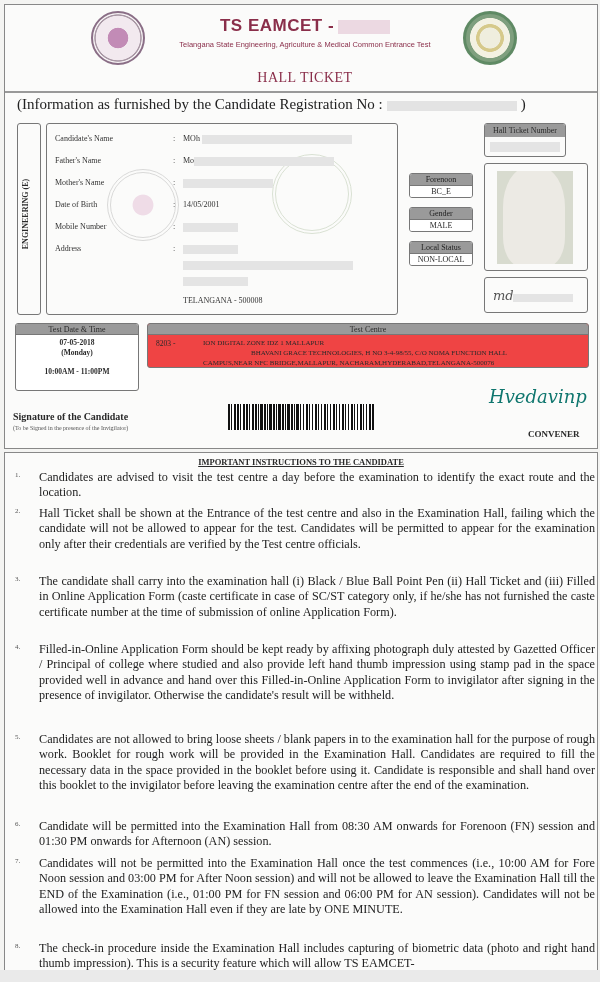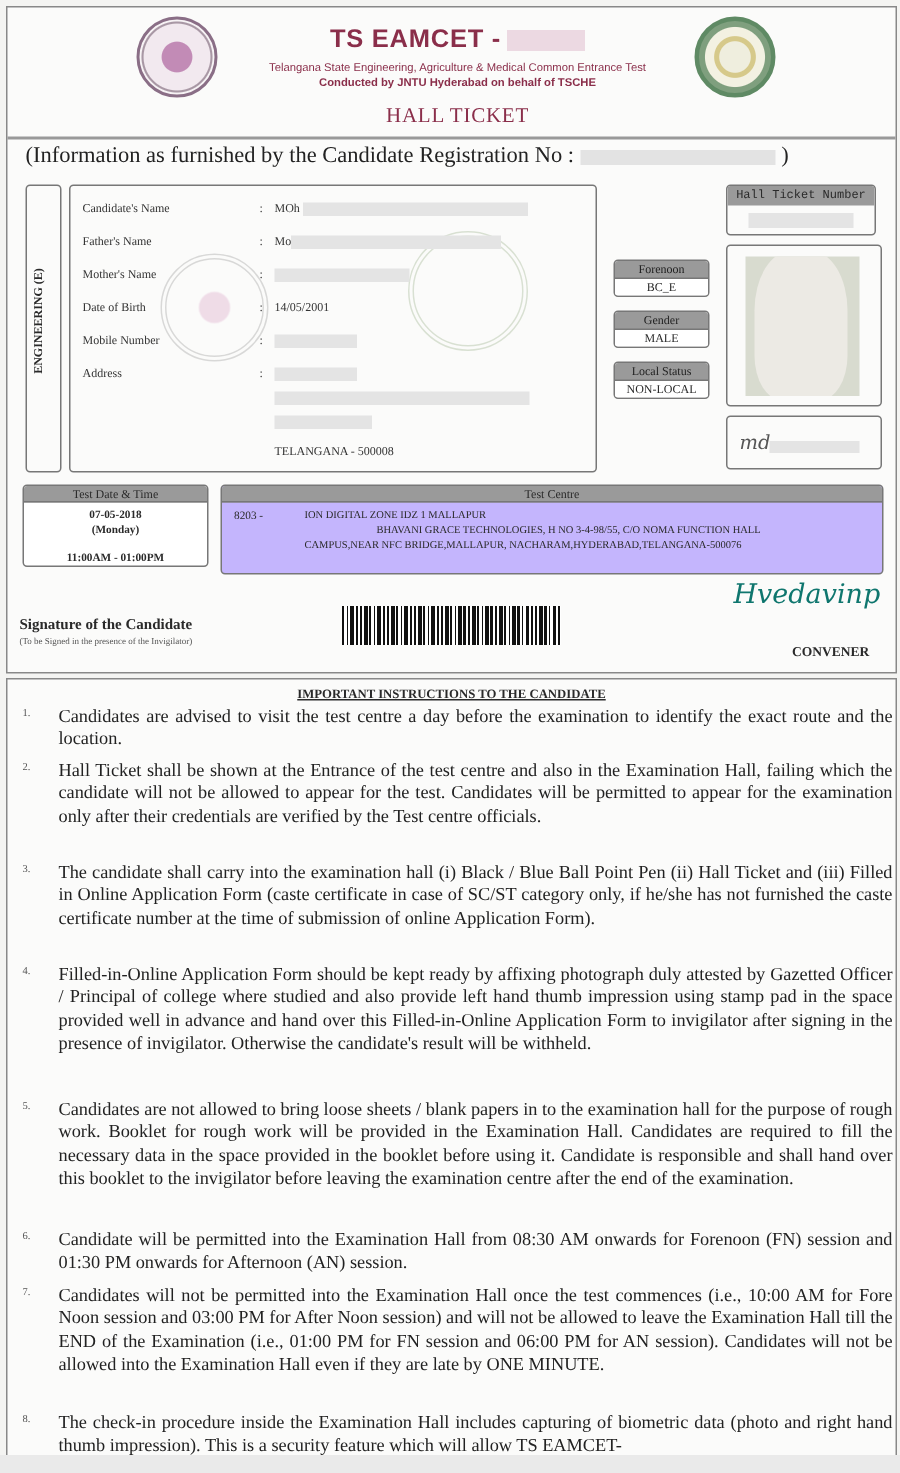--- a/index.html
+++ b/index.html
@@ -55,34 +55,34 @@
   .field { position: absolute; left: 8px; font-size: 8px; color: #333; }
   .field .lbl { position: absolute; left: 0; width: 100px; }
   .field .colon { position: absolute; left: 118px; }
   .field .val { position: absolute; left: 128px; white-space: nowrap; }
   .redact { display: inline-block; background: #e4e4e4; height: 9px; vertical-align: middle; }
 
   .side-badge { position: absolute; left: 404px; width: 64px; border: 1.5px solid #777; border-radius: 3px; overflow: hidden; }
   .side-badge .bh { background: #9a9a9a; color: #222; font-size: 8px; text-align: center; height: 12px; line-height: 12px; border-bottom: 1px solid #777; }
   .side-badge .bv { background: #fff; font-size: 8px; text-align: center; height: 11px; line-height: 11px; }
 
-  .htn-box { position: absolute; left: 483px; top: 122px; width: 100px; height: 34px; border: 1.5px solid #777; border-radius: 3px; overflow: hidden; font-family: Liberation Mono, monospace; }
+  .htn-box { position: absolute; left: 483px; top: 122px; width: 82px; height: 34px; border: 1.5px solid #777; border-radius: 3px; overflow: hidden; }
   .htn-box .bh { background: #9a9a9a; font-size: 8px; text-align: center; height: 13px; line-height: 13px; }
   .htn-box .bv { height: 19px; display: flex; align-items: center; justify-content: center; }
   .photo-box { position: absolute; left: 483px; top: 162px; width: 104px; height: 108px; border: 1.5px solid #777; border-radius: 3px; }
   .photo { position: absolute; left: 12px; top: 7px; width: 76px; height: 93px; background: #d8dbcf; overflow: hidden; }
   .photo .face { position: absolute; left: 6px; top: -4px; width: 62px; height: 100px; border-radius: 40% 40% 30% 30%; background: #eceae4; }
   .sign-box { position: absolute; left: 483px; top: 276px; width: 104px; height: 36px; border: 1.5px solid #777; border-radius: 3px; }
   .sign-box .sig { position: absolute; left: 8px; top: 10px; font-family: "DejaVu Serif", serif; font-style: italic; font-size: 13px; color: #555; }
   .sign-box .blur { position: absolute; left: 28px; top: 16px; width: 60px; height: 8px; background: #e4e4e4; }
 
-  .dt-box { position: absolute; left: 14px; top: 322px; width: 124px; height: 55px; border: 1.5px solid #777; border-radius: 3px; overflow: hidden; background: #fff; }
+  .dt-box { position: absolute; left: 14px; top: 322px; width: 124px; height: 68px; border: 1.5px solid #777; border-radius: 3px; overflow: hidden; background: #fff; }
   .dt-box .bh, .tc-box .bh { background: #9a9a9a; font-size: 8px; text-align: center; height: 11px; line-height: 11px; border-bottom: 1px solid #777; }
   .dt-box .line { text-align: center; font-size: 7.5px; font-weight: bold; line-height: 10px; }
-  .tc-box { position: absolute; left: 146px; top: 322px; width: 442px; height: 60px; border: 1.5px solid #777; border-radius: 3px; overflow: hidden; background: #c4b5fd; }
+  .tc-box { position: absolute; left: 146px; top: 322px; width: 442px; height: 45px; border: 1.5px solid #777; border-radius: 3px; overflow: hidden; background: #ef4444; }
   .tc-code { position: absolute; left: 8px; top: 15px; font-size: 7.5px; }
   .tc-line { position: absolute; left: 55px; font-size: 7px; white-space: nowrap; }
 
   .cand-sign { position: absolute; left: 12px; top: 410px; font-size: 10px; font-weight: bold; }
   .cand-sign-note { position: absolute; left: 12px; top: 424px; font-size: 6px; color: #555; }
   .barcode { position: absolute; left: 227px; top: 403px; width: 146px; height: 26px;
     background: repeating-linear-gradient(90deg, #111 0 1.5px, #fff 1.5px 3px, #111 3px 4px, #fff 4px 5.5px, #111 5.5px 8px, #fff 8px 9px); }
   .convener-sign { position: absolute; left: 488px; top: 385px; font-family: "DejaVu Serif", serif; font-style: italic; font-size: 18px; color: #0f766e; }
   .convener { position: absolute; left: 527px; top: 428px; font-size: 9px; font-weight: bold; text-align: center; }
 
@@ -97,21 +97,20 @@
   .bottom-fade { position: absolute; left: 0; top: 970px; width: 600px; height: 12px; background: #eaeaea; }
 </style>
 </head>
 <body>
 
 <div class="ticket">
   <div class="header">
     <div class="logo-left"></div>
     <div class="title"><span>TS EAMCET -</span><span class="blur"></span></div>
     <div class="subtitle s1">Telangana State Engineering, Agriculture &amp; Medical Common Entrance Test</div>
-    <div class="subtitle s2">Conducted by JNTU Hyderabad on behalf of TSCHE</div>
     <div class="logo-right"></div>
     <div class="hall-ticket-title">HALL TICKET</div>
   </div>
   <div class="rule r1"></div>
 
   <div class="reg-line">
     <span>(Information as furnished by the Candidate Registration No :</span><span class="blur"></span><span>)</span>
   </div>
 
   <div class="stream-box" style="left:12px; top:118px;">
@@ -189,21 +188,21 @@
   </div>
   <div class="sign-box" style="left:479px; top:272px;">
     <span class="sig">md</span>
     <span class="blur"></span>
   </div>
 
   <div class="dt-box" style="left:10px; top:318px;">
     <div class="bh">Test Date &amp; Time</div>
     <div class="line" style="margin-top:3px;">07-05-2018</div>
     <div class="line">(Monday)</div>
-    <div class="line" style="margin-top:9px;">11:00AM - 01:00PM</div>
+    <div class="line" style="margin-top:9px;">10:00AM - 11:00PM</div>
   </div>
   <div class="tc-box" style="left:142px; top:318px;">
     <div class="bh">Test Centre</div>
     <div class="tc-code">8203 -</div>
     <div class="tc-line" style="top:15px;">ION DIGITAL ZONE IDZ 1 MALLAPUR</div>
     <div class="tc-line" style="top:25px;padding-left:48px;">BHAVANI GRACE TECHNOLOGIES, H NO 3-4-98/55, C/O NOMA FUNCTION HALL</div>
     <div class="tc-line" style="top:35px;">CAMPUS,NEAR NFC BRIDGE,MALLAPUR, NACHARAM,HYDERABAD,TELANGANA-500076</div>
   </div>
 
   <div class="cand-sign" style="left:8px; top:406px;">Signature of the Candidate</div>

